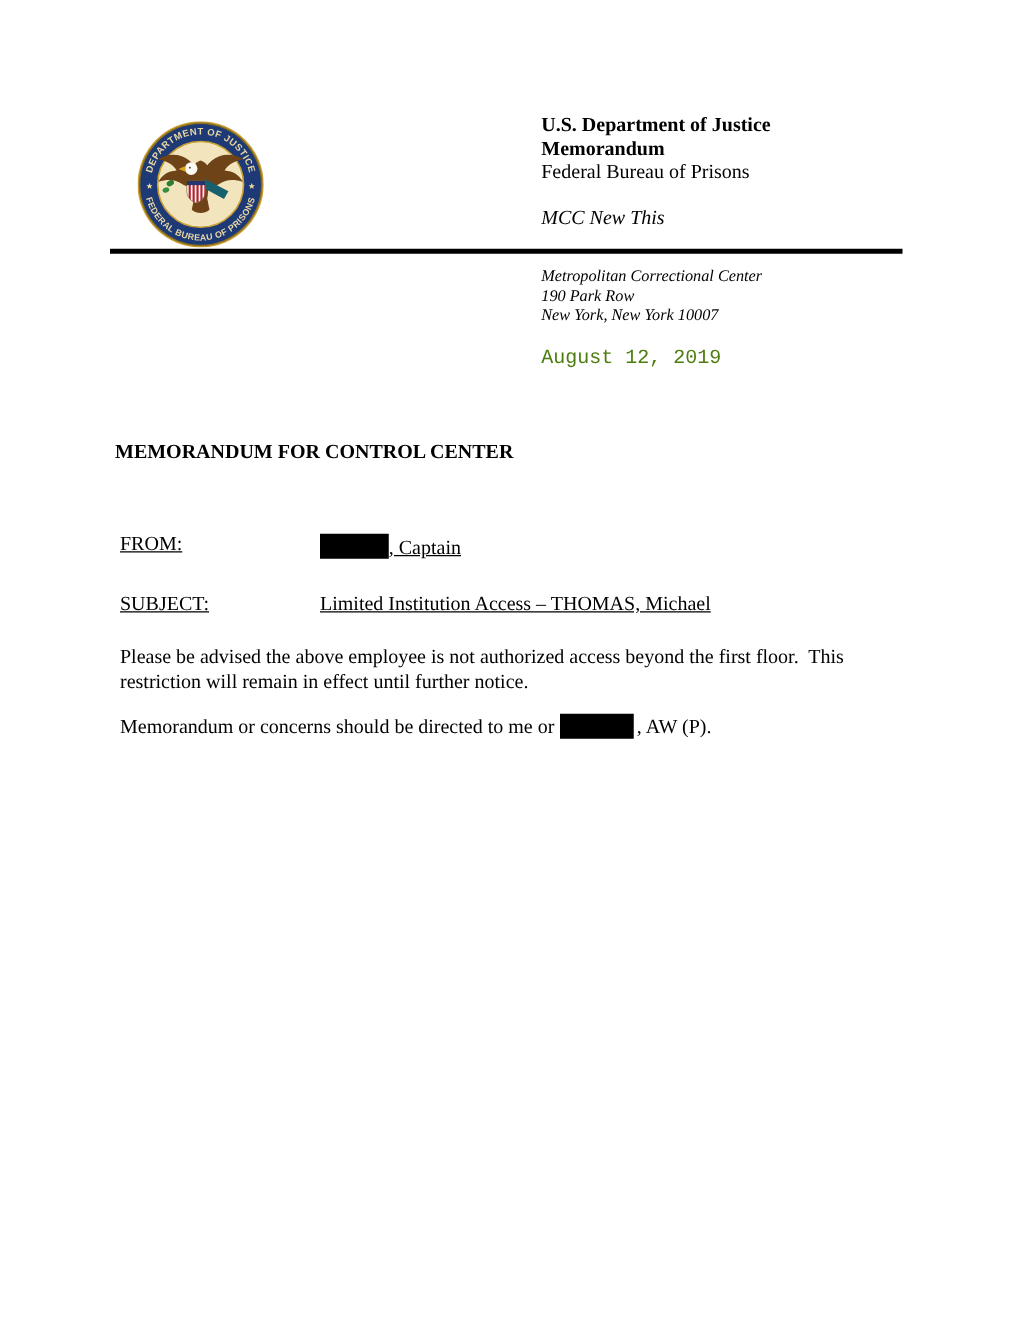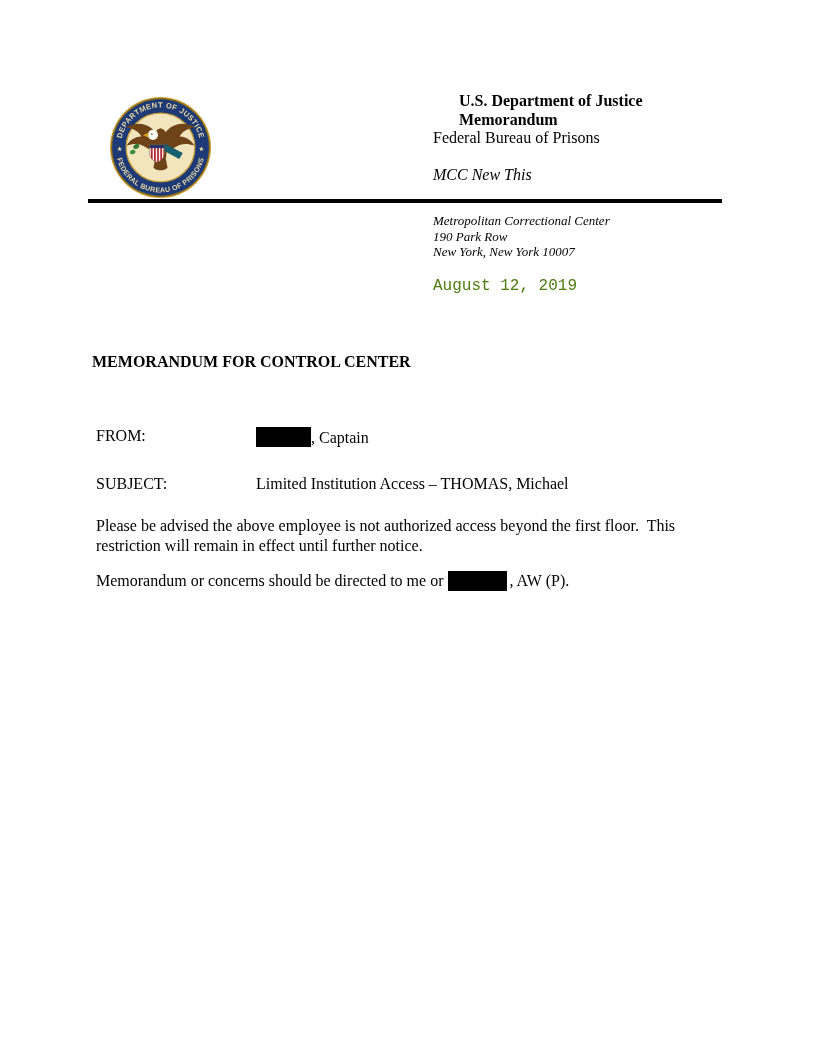--- a/index.html
+++ b/index.html
@@ -10,36 +10,36 @@
     color: #000;
     position: relative;
     overflow: hidden;
   }
   .page { position: relative; width: 816px; height: 1056px; background: #ffffff; }
 
   .seal { position: absolute; left: 110px; top: 97px; width: 101px; height: 101px; }
   .seal svg { display: block; width: 101px; height: 101px; }
 
   .letterhead { position: absolute; left: 433px; top: 92px; font-size: 16px; line-height: 18.5px; }
-  .letterhead .bold { font-weight: bold; margin-left: 26px; }
+  .letterhead .bold { font-weight: bold; }
   .letterhead .institution { font-style: italic; margin-top: 18px; }
 
   .rule { position: absolute; left: 88px; top: 199px; width: 634px; height: 4px; background: #000; }
 
   .addr { position: absolute; left: 433px; top: 213px; font-style: italic; font-size: 13px; line-height: 15.6px; }
 
   .date {
     position: absolute; left: 433px; top: 277px;
     font-family: "Liberation Mono", monospace;
     font-size: 16px; color: #4d7c0f;
   }
 
   .memo-title { position: absolute; left: 92px; top: 353px; font-size: 16px; font-weight: bold; }
 
-  .field-row { position: absolute; left: 96px; display: flex; font-size: 16px; }
+  .field-row { position: absolute; left: 96px; display: flex; font-size: 16px; text-decoration: underline; }
   .field-row .lbl { flex: 0 0 160px; width: 160px; }
   .row-from { top: 427px; }
   .row-subject { top: 463px; margin-top: 12px; }
 
   .redact { display: inline-block; background: #000; }
   .redact-1 { width: 55px; height: 20px; vertical-align: -4px; }
   .redact-2 { width: 59px; height: 20px; vertical-align: -5px; }
 
   .para { position: absolute; left: 96px; font-size: 16px; line-height: 20px; }
   .para-1 { top: 516px; width: 645px; white-space: pre-wrap; }

